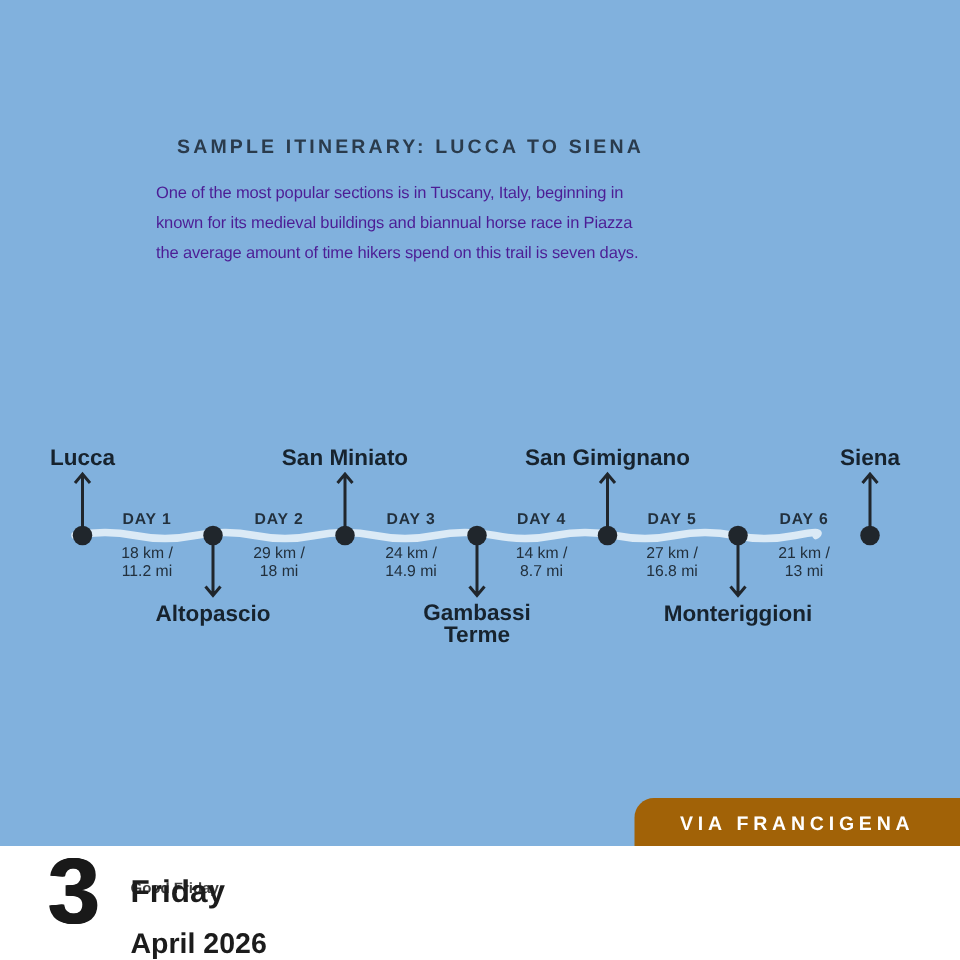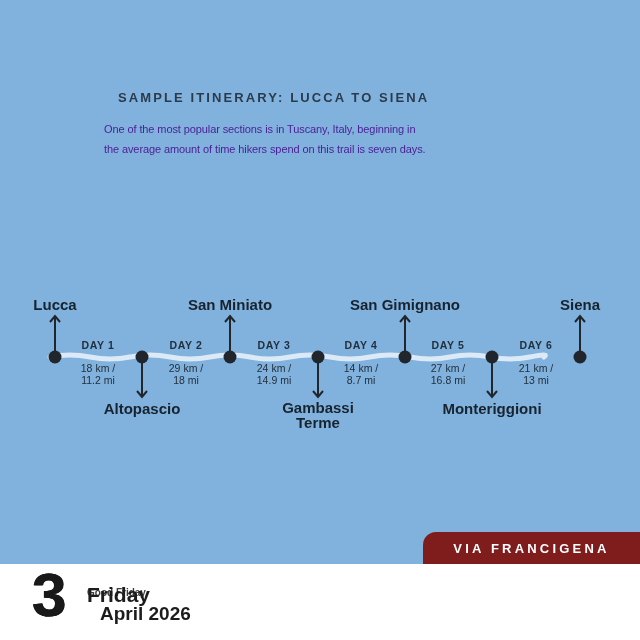--- a/index.html
+++ b/index.html
@@ -26,21 +26,21 @@
   .intro .line{white-space:nowrap;}
   .timeline-svg{position:absolute;left:0;top:0;}
   .tl-city{font:700 15px "Liberation Sans", sans-serif; fill:#17232e; text-anchor:middle;}
   .tl-day{font:700 10.5px "Liberation Sans", sans-serif; letter-spacing:0.6px; fill:#22303d; text-anchor:middle;}
   .tl-dist{font:400 10.5px "Liberation Sans", sans-serif; fill:#22303d; text-anchor:middle;}
   .tl-route{stroke:#dbeaf6;stroke-width:5;fill:none;stroke-linecap:round;}
   .tl-arrow{stroke:#20262c;stroke-width:2;fill:none;}
   .tl-dot{fill:#20262c;}
   .brand-tab{
     position:absolute;top:532px;left:423px;right:0;height:32px;
-    background:#7f1d1d;border-top-left-radius:13px;
+    background:#a16207;border-top-left-radius:13px;
     display:flex;align-items:center;justify-content:center;
   }
   .brand-label{
     color:#ffffff;font-size:13px;font-weight:700;letter-spacing:3.2px;white-space:nowrap;
   }
   .footer{
     position:absolute;left:0;top:564px;width:640px;height:76px;
     background:#ffffff;
   }
   .day-number{
@@ -51,33 +51,34 @@
   }
   .holiday-label{
     position:absolute;left:87px;top:23px;
     font-size:10px;font-weight:600;color:#3d3d3d;line-height:12px;
   }
   .weekday-label{
     position:absolute;left:87px;top:21px;
     font-size:21px;font-weight:700;color:#1c1c1c;line-height:20px;
   }
   .monthyear-label{
-    position:absolute;left:87px;top:40px;
-    font-size:19px;font-weight:700;color:#1c1c1c;line-height:20px;margin-left:13px;
+    position:absolute;left:87px;top:56px;
+    font-size:19px;font-weight:700;color:#1c1c1c;line-height:20px;
   }
 </style>
 </head>
 <body>
 
 <div class="page">
 
   <div class="page-title">SAMPLE ITINERARY: LUCCA TO SIENA</div>
 
   <div class="intro">
     <div class="line">One of the most popular sections is in Tuscany, Italy, beginning in</div>
+    <div class="line">known for its medieval buildings and biannual horse race in Piazza</div>
     <div class="line">the average amount of time hikers spend on this trail is seven days.</div>
   </div>
 
   <svg class="timeline-svg" width="640" height="640" viewBox="0 0 640 640">
 
     <path class="tl-route" d="M50,357 q20,-4 40,0 t40,0 t40,0 t40,0 t40,0 t40,0 t40,0 t40,0 t40,0 t40,0 t40,0 t40,0 t14,0"></path>
 
     <path class="tl-arrow" d="M55,352 V317 M50,322 L55,316 L60,322"></path>
     <path class="tl-arrow" d="M230,352 V317 M225,322 L230,316 L235,322"></path>
     <path class="tl-arrow" d="M405,352 V317 M400,322 L405,316 L410,322"></path>

